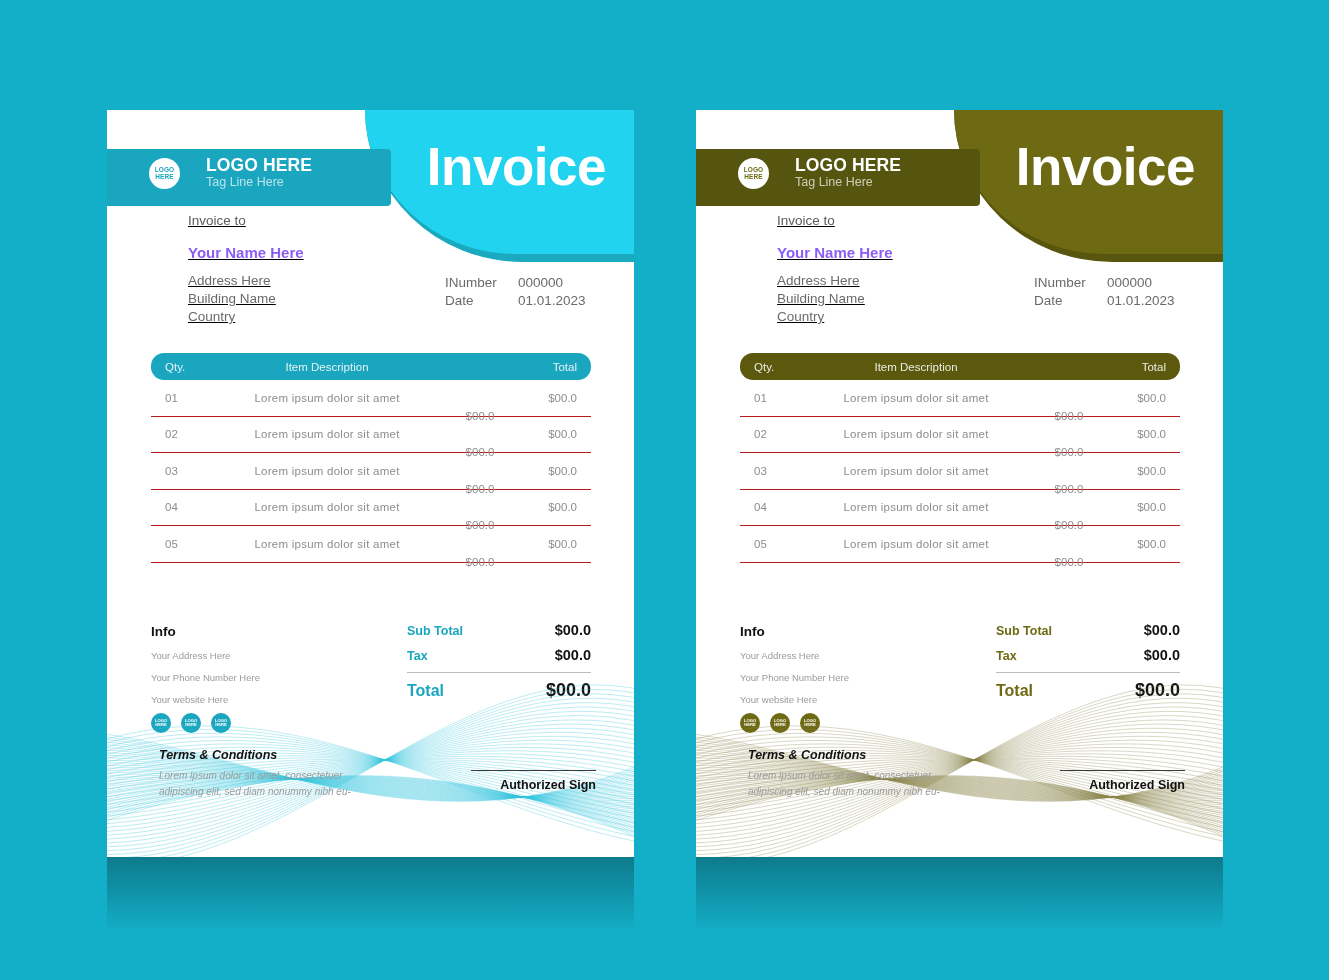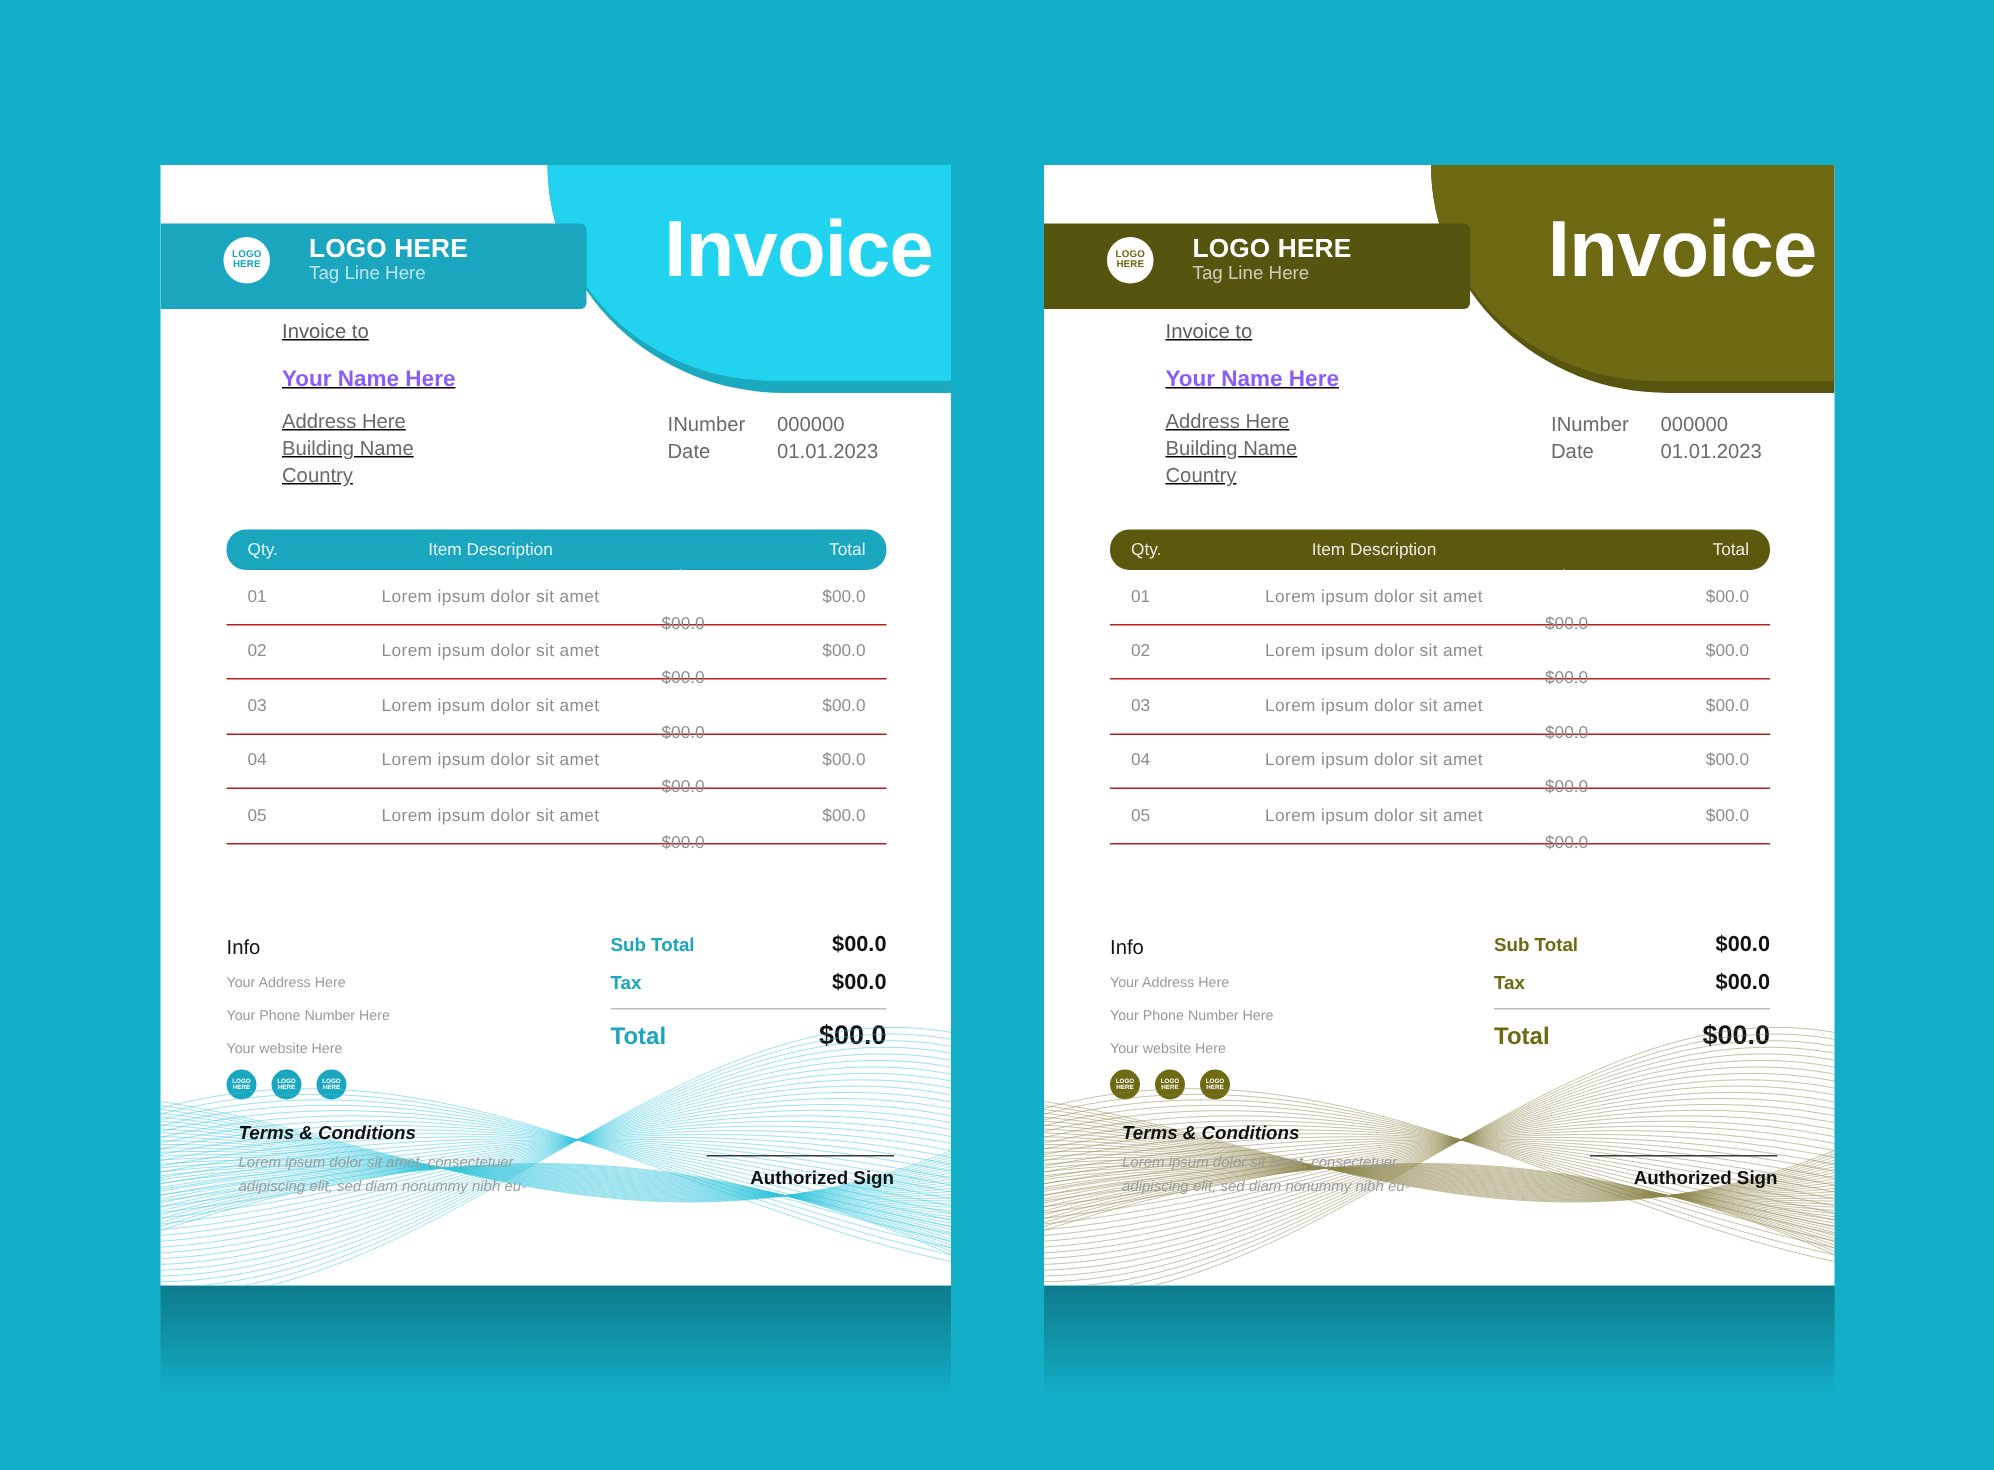--- a/index.html
+++ b/index.html
@@ -81,21 +81,21 @@
   .brand-txt .b1 {
     font-size: 17.5px; font-weight: 700; color: #fff;
     letter-spacing: 0.1px; line-height: 1.05;
   }
   .brand-txt .b2 {
     font-size: 12.5px; color: rgba(255,255,255,0.70);
     line-height: 1.25; margin-top: 1px;
   }
 
   .invoice-word {
-    position: absolute; right: 12px; top: 30px;
+    position: absolute; right: 28px; top: 30px;
     font-size: 53px; font-weight: 700; color: #ffffff;
     letter-spacing: -0.5px; z-index: 3; line-height: 1;
   }
 
   
   .billto { position: absolute; left: 81px; top: 103px; text-decoration: underline; }
   .billto .lead { font-size: 13.5px; color: #5c5c5c; line-height: 1.2; }
   .billto .who  { font-size: 15px; font-weight: 700; color: #8b5cf6; margin-top: 15px; }
   .billto .addr { font-size: 13.5px; color: #6a6a6a; margin-top: 11px; line-height: 1.33; }
 
@@ -105,33 +105,33 @@
 
   
   .tbl { position: absolute; left: 44px; top: 243px; width: 440px; }
   .tbl-head {
     display: flex; align-items: center;
     height: 27px; border-radius: 13px;
     color: rgba(255,255,255,0.88); font-size: 11.5px;
   }
   .c-qty  { width: 62px; padding-left: 14px; text-align: left; }
   .c-desc { flex: 1; text-align: center; }
-  .c-price{ width: 78px; text-align: left; margin-top: 36px; }
+  .c-price{ width: 78px; text-align: center; margin-top: 36px; }
   .c-total{ width: 72px; text-align: right; padding-right: 14px; }
 
   .tbl-row {
     display: flex; align-items: center;
     height: 36.5px; border-bottom: 1px solid #b91c1c;
     font-size: 11.5px; color: #8d8d8d;
   }
   .tbl-row .c-desc { font-size: 11.5px; letter-spacing: .25px; }
 
   
   .info { position: absolute; left: 44px; top: 514px; }
-  .info h4 { font-size: 13.5px; color: #111; font-weight: 400; }
+  .info h4 { font-size: 13.5px; color: #111; font-weight: 700; }
   .info p  { font-size: 9.5px; color: #9a9a9a; margin-top: 11px; }
 
   .socials { position: absolute; left: 44px; top: 603px; display: flex; gap: 10px; }
   .soc {
     width: 20px; height: 20px; border-radius: 50%;
     display: flex; flex-direction: column;
     align-items: center; justify-content: center;
     line-height: 1.0; color: #fff;
   }
   .soc span { font-size: 4.2px; font-weight: 700; }

